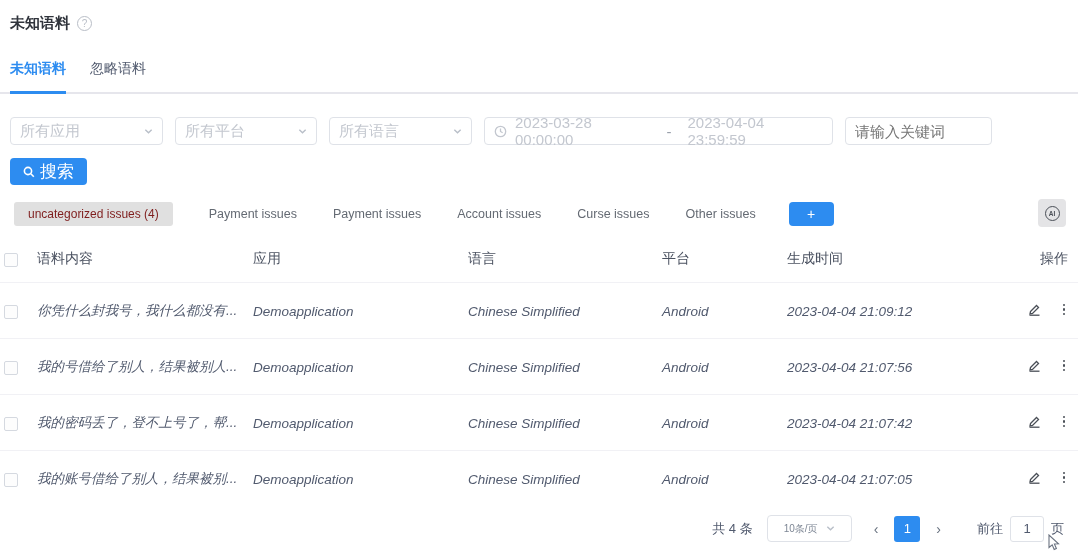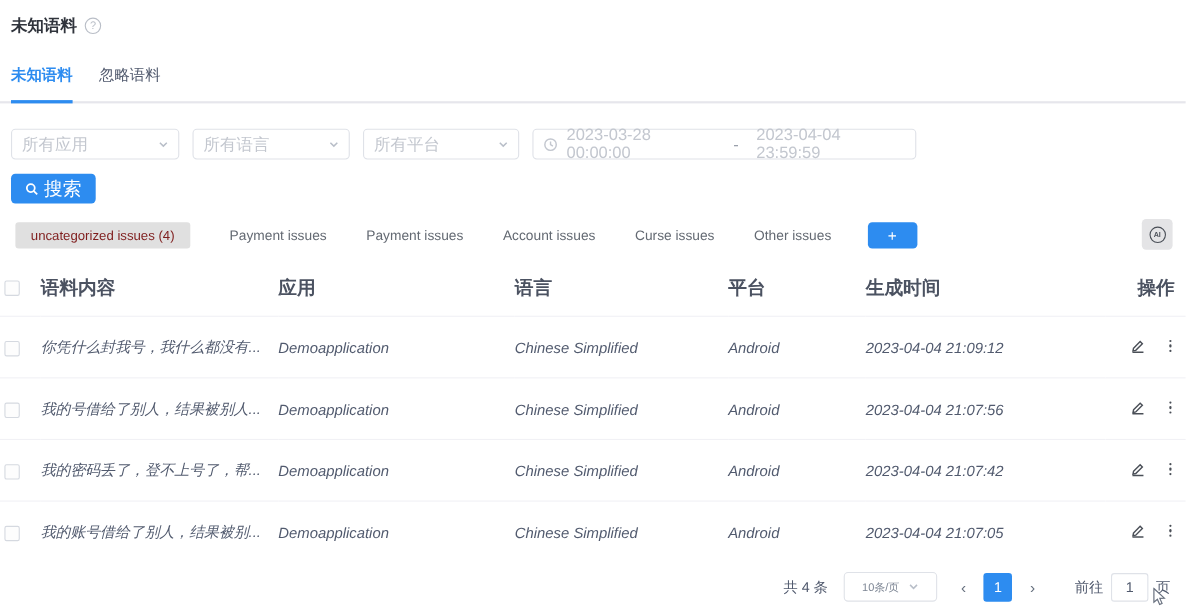--- a/index.html
+++ b/index.html
@@ -47,21 +47,21 @@
   .tag { color: #646a73; font-size: 12.5px; margin-left: 36px; cursor: pointer; }
   .add-tag-btn { margin-left: 33px; width: 45px; height: 24px; background: #2d8cf0; border: none;
     border-radius: 4px; color: #fff; font-size: 14px; cursor: pointer; }
   .ai-btn { position: absolute; right: 12px; top: -3px; width: 28px; height: 28px; background: #e4e4e6;
     border: none; border-radius: 4px; display: flex; align-items: center; justify-content: center; cursor: pointer; }
   .ai-circle { width: 15px; height: 15px; border: 1px solid #4a4f57; border-radius: 50%;
     color: #4a4f57; font-size: 6.5px; font-weight: bold; display: flex; align-items: center; justify-content: center; }
 
   
   table { width: 100%; border-collapse: collapse; table-layout: fixed; margin-top: 9px; }
-  th { font-size: 17px; font-weight: bold; color: #4b5261; text-align: left; padding: 15px 0 14px; }
+  th { font-size: 14px; font-weight: normal; color: #4b5261; text-align: left; padding: 15px 0 14px; }
   td { font-size: 13.5px; color: #515a6e; padding: 19px 0 18px; border-top: 1px solid #f1f1f5; font-style: italic; }
   th.col-actions, td.cell-actions { text-align: right; padding-right: 10px; }
   .checkbox { width: 14px; height: 14px; border: 1px solid #d5d9e0; border-radius: 2px;
     margin-left: 4px; display: inline-block; vertical-align: middle; background: #fdfdfd; cursor: pointer; }
   .actions-wrap { display: inline-flex; align-items: center; gap: 18px; }
   .edit-icon { width: 15px; height: 15px; cursor: pointer; }
   .edit-icon path, .edit-icon line { fill: none; stroke: #4a4f57; stroke-width: 1.3; }
   .kebab { display: inline-flex; flex-direction: column; gap: 2px; cursor: pointer; padding: 1px 3px; }
   .kebab i { width: 2.5px; height: 2.5px; border-radius: 50%; background: #4a4f57; }
 
@@ -101,41 +101,42 @@
 </div>
 
 
 <div class="filters">
   <div class="f-box select sel-1">
     <span>所有应用</span>
     <svg class="chev" viewBox="0 0 10 10">
         <polyline points="1.5,3 5,6.5 8.5,3"></polyline>
       </svg>
   </div>
+  <div class="f-box select sel-3">
+    <span>所有平台</span>
+    <svg class="chev" viewBox="0 0 10 10">
+        <polyline points="1.5,3 5,6.5 8.5,3"></polyline>
+      </svg>
+  </div>
   <div class="f-box select sel-2">
     <span>所有语言</span>
-    <svg class="chev" viewBox="0 0 10 10">
-        <polyline points="1.5,3 5,6.5 8.5,3"></polyline>
-      </svg>
-  </div>
-  <div class="f-box select sel-3">
-    <span>所有平台</span>
     <svg class="chev" viewBox="0 0 10 10">
         <polyline points="1.5,3 5,6.5 8.5,3"></polyline>
       </svg>
   </div>
   <div class="f-box date-range">
     <svg class="clock" viewBox="0 0 14 14">
       <circle cx="7" cy="7" r="5.6"></circle>
         <polyline points="7,3.8 7,7 9.3,8.4"></polyline>
     </svg>
     <span>2023-03-28 00:00:00</span>
     <span class="date-sep">-</span>
     <span>2023-04-04 23:59:59</span>
   </div>
+  <input class="f-box keyword" style="outline: none;" placeholder="请输入关键词">
 </div>
 
 
 <button class="search-btn">
   <svg class="mag" viewBox="0 0 12 12">
     <circle cx="5" cy="5" r="3.6"></circle>
       <line x1="7.8" y1="7.8" x2="10.8" y2="10.8"></line>
   </svg>
   <span>搜索</span>
 </button>

